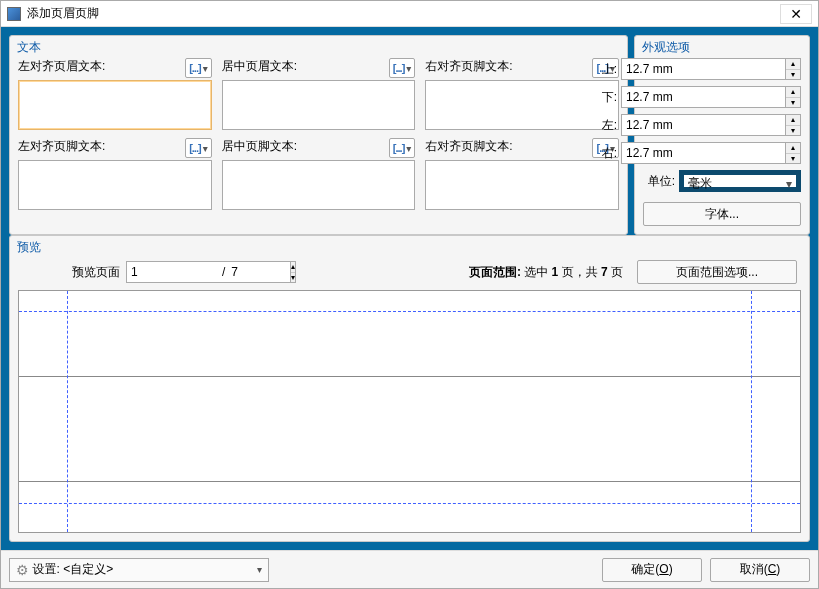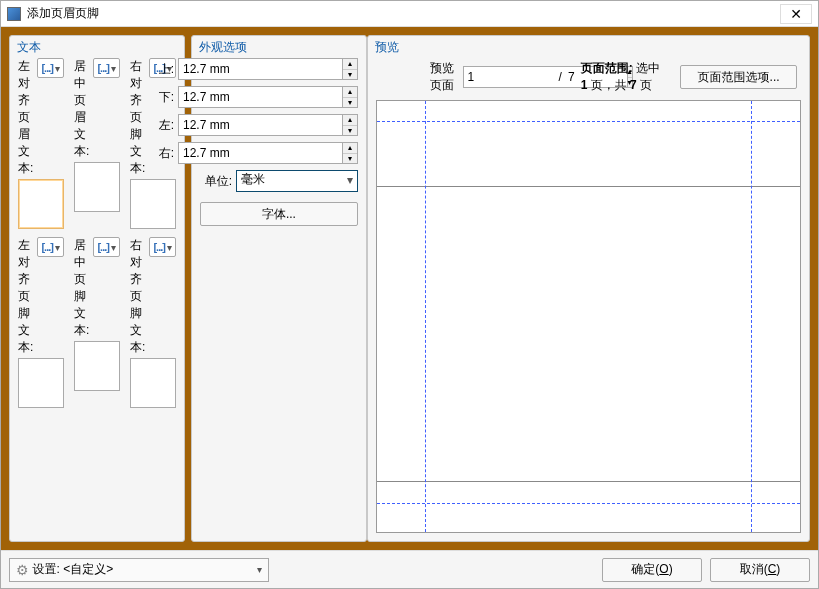--- a/index.html
+++ b/index.html
@@ -39,24 +39,24 @@
   width: 32px; height: 20px;
   background: #fff;
   border: 1px solid #ddd;
   text-align: center;
   line-height: 18px;
   font-size: 14px;
   cursor: pointer;
 }
 .content-area {
   flex: 1;
-  background: #a16207;
+  background: #0369a1;
   padding: 8px;
   display: flex;
-  flex-direction: row;
+  flex-direction: column;
   gap: 0;
 }
 .top-row { display: flex; gap: 6px; }
 .fsgroup {
   border: 1px solid #c8c8c8;
   border-radius: 3px;
   padding: 22px 8px 8px 8px;
   position: relative;
   background: #f5f5f5;
 }
@@ -126,21 +126,21 @@
   width:16px;
 }
 .spinner .spin-btns div{
   flex:1; display:flex;align-items:center;justify-content:center;
   font-size:8px; background:#f0f0f0; cursor:pointer;
 }
 .spinner .spin-btns div:first-child{border-bottom:1px solid #ccc;}
 .unit-select {
   flex:1;
   height:22px;
-  border:1px solid #0c4a6e;
+  border:5px solid #0c4a6e;
   background:#fff;
   padding:0 18px 0 4px;
   font-size:12px;
   position:relative;
 }
 .unit-select::after{
   content:"▾"; position:absolute; right:4px; top:2px; color:#555;
 }
 .font-btn, .dlg-btn, .range-btn {
   height: 24px;
@@ -156,21 +156,21 @@
   display:flex; align-items:center; gap:6px; padding: 2px 4px 6px 4px;
 }
 .preview-controls .pp-label{margin-left:50px;}
 .page-num-spin { width:90px; display:flex; height:22px;}
 .page-num-spin input{flex:1;border:1px solid #aaa;border-right:none;padding:0 4px;font-size:12px;}
 .page-num-spin .sp{display:flex;flex-direction:column;border:1px solid #aaa;width:16px;}
 .page-num-spin .sp div{flex:1;display:flex;align-items:center;justify-content:center;font-size:8px;background:#f0f0f0;cursor:pointer;}
 .page-num-spin .sp div:first-child{border-bottom:1px solid #ccc;}
 .range-text{ margin-left:auto; margin-right:8px;}
 .range-text b{color:#000;}
-.range-btn{ width:193px;}
+.range-btn{ width:160px;}
 .preview-pane {
   flex:1;
   background:#fff;
   border:1px solid #999;
   position:relative;
   overflow:hidden;
 }
 .dashed-h {
   position:absolute; left:0; right:0; height:0;
   border-top:1px dashed #4060ff;

